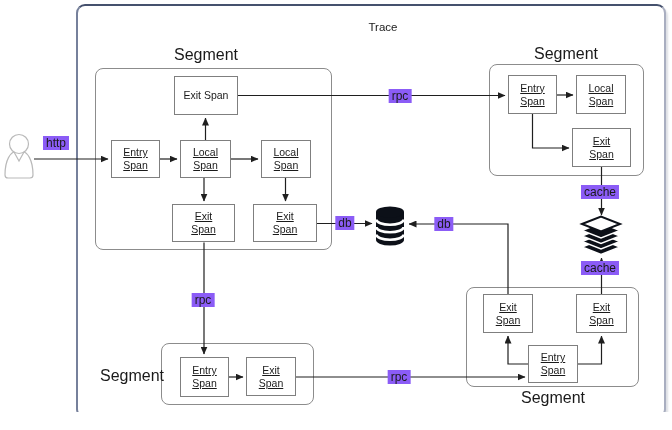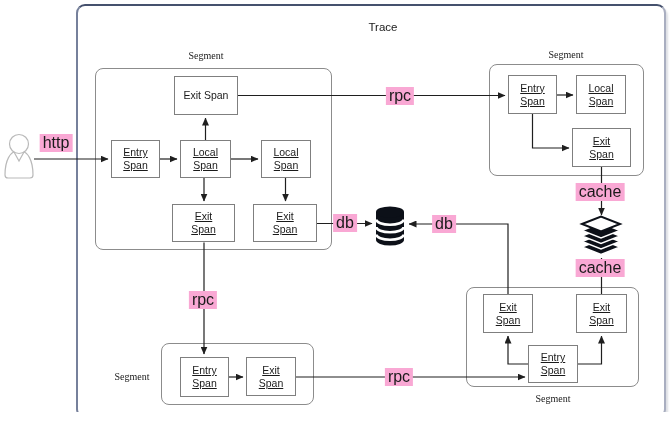--- a/index.html
+++ b/index.html
@@ -25,33 +25,33 @@
   }
   .trace-title {
     position:absolute; left:383px; top:27px; transform:translate(-50%,-50%);
     font-size:11.5px; z-index:3; white-space:nowrap;
   }
   .segment-box {
     position:absolute; box-sizing:border-box; z-index:1;
     border:1.2px solid var(--segment-border,#8c8c8c); border-radius:8px; background:#fff;
   }
   .segment-label {
-    position:absolute; transform:translate(-50%,-50%); font-size:10px;
-    z-index:3; white-space:nowrap;font-family:Liberation Serif, serif;
+    position:absolute; transform:translate(-50%,-50%); font-size:16px;
+    z-index:3; white-space:nowrap;
   }
   .span-box {
     position:absolute; box-sizing:border-box; z-index:3;
     border:1px solid var(--span-border,#7f7f7f); background:#fff;
     display:flex; align-items:center; justify-content:center;
     text-align:center; font-size:10.5px; line-height:13px;
   }
   .lbl2 { display:inline-block; width:36px;text-decoration:underline; }
   .edge-label {
     position:absolute; transform:translate(-50%,-50%); z-index:4;
-    background:#f9a8d4; padding:0 3px; font-size:16px; white-space:nowrap;
+    background:#8b5cf6; padding:0 3px; font-size:12px; white-space:nowrap;
   }
   .user-icon { stroke:var(--user-icon-color,#b9b9b9); stroke-width:1.2; fill:#fff; }
   .db-icon path, .db-icon ellipse { fill:var(--icon-color,#0c1018); }
   .db-stripe { fill:none !important; stroke:#fff; stroke-width:2.6; }
   .cache-solid { fill:var(--icon-color,#0c1018); stroke:#fff; stroke-width:1.4; }
   .cache-outline { fill:#fff; stroke:var(--icon-color,#0c1018); stroke-width:2; }
 </style>
 </head>
 <body>
 

